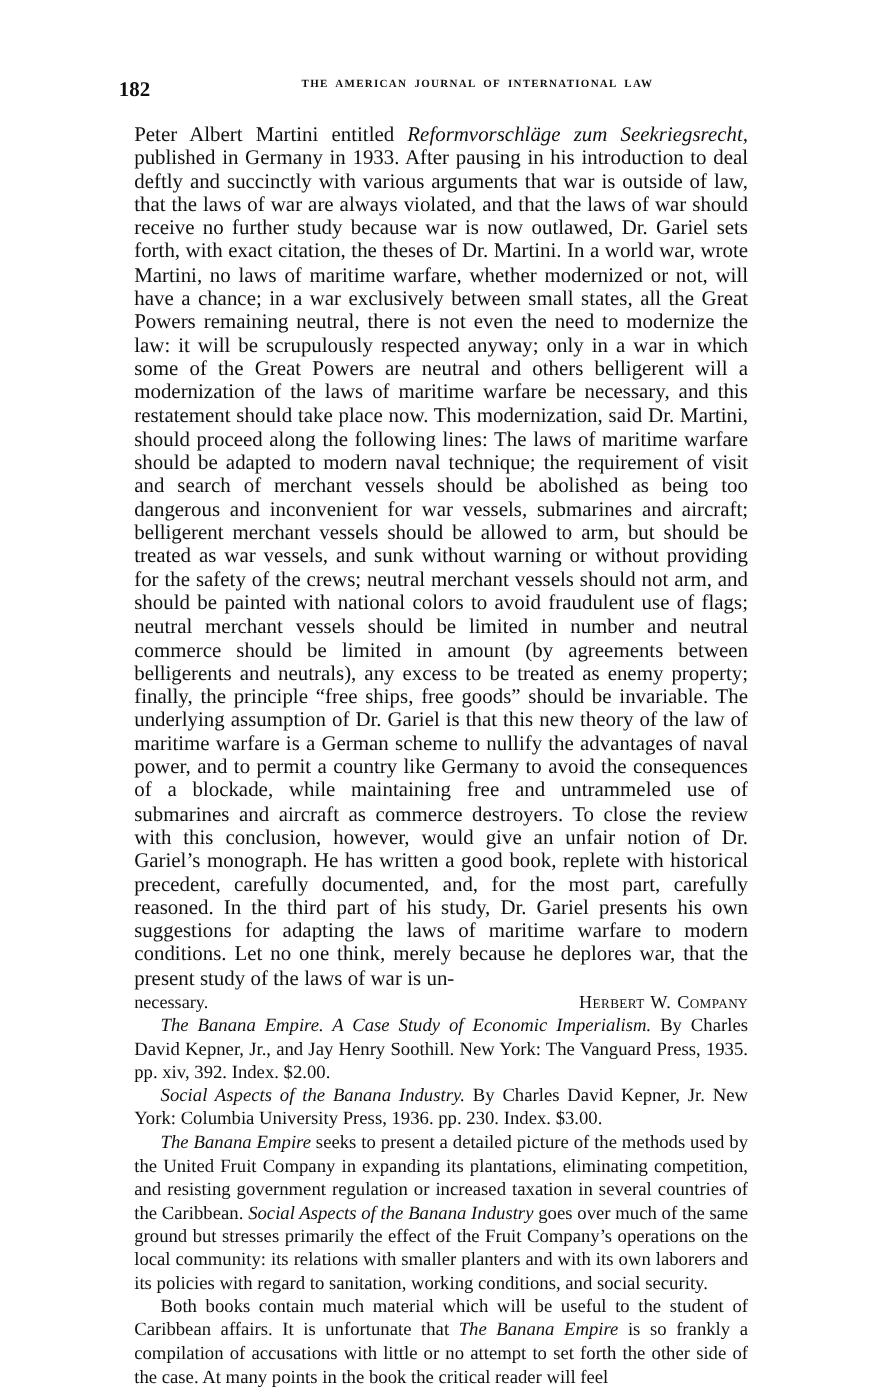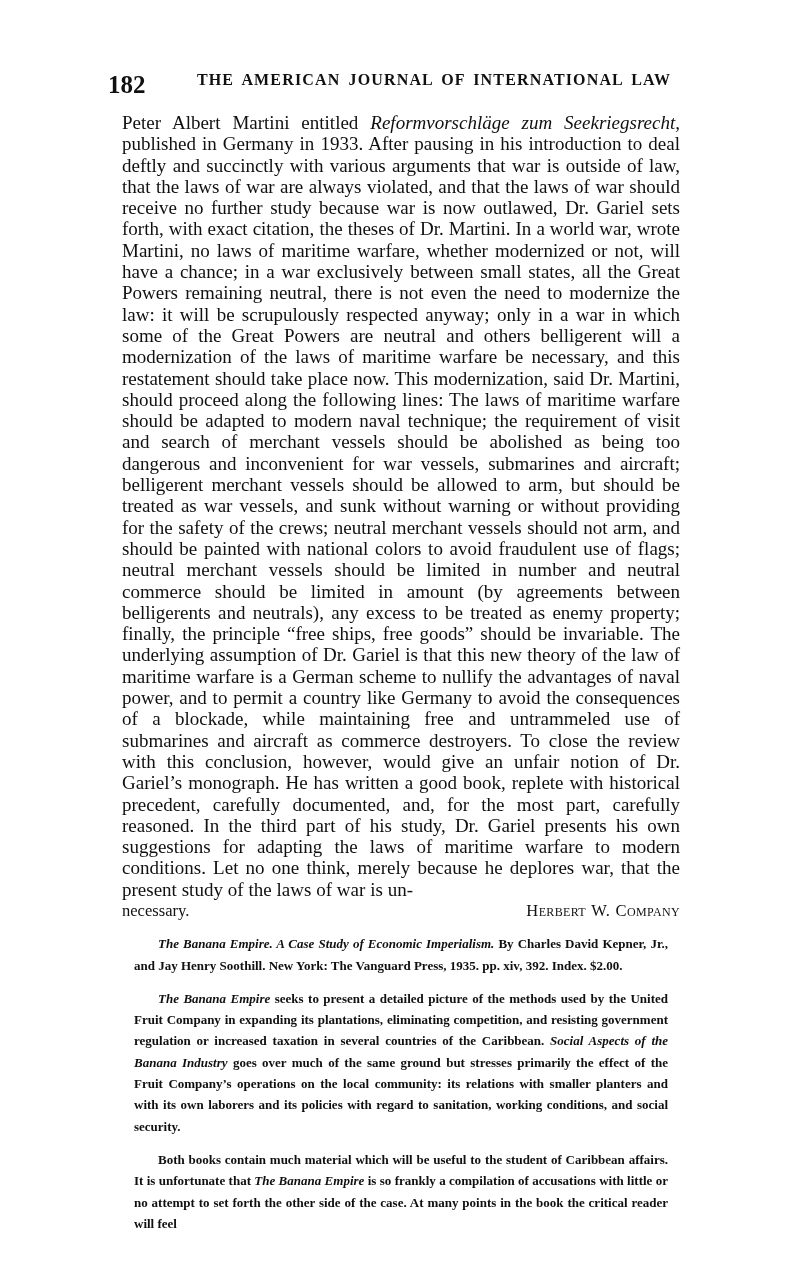--- a/index.html
+++ b/index.html
@@ -29,31 +29,31 @@
     top: 72px;
     left: 0;
     width: 800px;
     height: 26px;
     display: flex;
     align-items: baseline;
   }
   .folio {
     position: absolute;
     left: 108px;
-    font-size: 25px;
+    font-size: 19px;
     font-weight: bold;
     letter-spacing: 0px;
     line-height: 1;
   }
   .head-title {
     position: absolute;
     left: 168px;
     width: 532px;
     text-align: center;
-    font-size: 16px;
+    font-size: 10px;
     font-weight: bold;
     letter-spacing: 1.15px;
     line-height: 1;
     word-spacing: 3px;
   }
 
   
   .textblock {
     position: absolute;
     top: 112px;
@@ -66,27 +66,26 @@
     font-size: 19px;
     line-height: 21.3px;
     text-align: justify;
     text-align-last: left;
     text-indent: 0;
     -webkit-hyphens: none;
     hyphens: none;
     word-spacing: 0.1px;
   }
   p.entry {
-    margin: 12px;
-    font-size: 13px;
+    margin: 0;
+    font-size: 17px;
     line-height: 21.3px;
     text-align: justify;
     text-align-last: left;
     text-indent: 24px;
-    font-weight: bold;
   }
   .gap-before {
     margin-top: 14px;
   }
   .gap-small {
     margin-top: 2px;
   }
 
   i, .it {
     font-style: italic;
@@ -121,19 +120,20 @@
 
     <p class="body"><span>Peter Albert Martini entitled </span><i>Reformvorschläge zum Seekriegsrecht,</i><span> published in Germany in 1933.  After pausing in his introduction to deal deftly and succinctly with various arguments that war is outside of law, that the laws of war are always violated, and that the laws of war should receive no further study because war is now outlawed, Dr. Gariel sets forth, with exact citation, the theses of Dr. Martini.   In a world war, wrote Martini, no laws of maritime warfare, whether modernized or not, will have a chance; in a war exclusively between small states, all the Great Powers remaining neutral, there is not even the need to modernize the law: it will be scrupulously respected anyway; only in a war in which some of the Great Powers are neutral and others belligerent will a modernization of the laws of maritime warfare be necessary, and this restatement should take place now.  This modernization, said Dr. Martini, should proceed along the following lines: The laws of maritime warfare should be adapted to modern naval technique; the requirement of visit and search of merchant vessels should be abolished as being too dangerous and inconvenient for war vessels, submarines and aircraft; belligerent merchant vessels should be allowed to arm, but should be treated as war vessels, and sunk without warning or without providing for the safety of the crews; neutral merchant vessels should not arm, and should be painted with national colors to avoid fraudulent use of flags; neutral merchant vessels should be limited in number and neutral commerce should be limited in amount (by agreements between belligerents and neutrals), any excess to be treated as enemy property; finally, the principle “free ships, free goods” should be invariable.  The underlying assumption of Dr. Gariel is that this new theory of the law of maritime warfare is a German scheme to nullify the advantages of naval power, and to permit a country like Germany to avoid the consequences of a blockade, while maintaining free and untrammeled use of submarines and aircraft as commerce destroyers.  To close the review with this conclusion, however, would give an unfair notion of Dr. Gariel’s monograph.  He has written a good book, replete with historical precedent, carefully documented, and, for the most part, carefully reasoned.  In the third part of his study, Dr. Gariel presents his own suggestions for adapting the laws of maritime warfare to modern conditions.  Let no one think, merely because he deplores war, that the present study of the laws of war is un-</span></p>
 
     <div class="lastline">
       <span class="left">necessary.</span>
       <span class="right">Herbert W. Company</span>
     </div>
 
     <p class="entry gap-before"><i>The Banana Empire.  A Case Study of Economic Imperialism.</i><span>  By Charles David Kepner, Jr., and Jay Henry Soothill.  New York: The Vanguard Press, 1935.  pp. xiv, 392.  Index.  $2.00.</span></p>
 
+    <p class="entry"><i>Social Aspects of the Banana Industry.</i><span>  By Charles David Kepner, Jr.  New York: Columbia University Press, 1936.  pp. 230.  Index.  $3.00.</span></p>
 
     <p class="entry gap-small"><i>The Banana Empire</i><span> seeks to present a detailed picture of the methods used by the United Fruit Company in expanding its plantations, eliminating competition, and resisting government regulation or increased taxation in several countries of the Caribbean.  </span><i>Social Aspects of the Banana Industry</i><span> goes over much of the same ground but stresses primarily the effect of the Fruit Company’s operations on the local community: its relations with smaller planters and with its own laborers and its policies with regard to sanitation, working conditions, and social security.</span></p>
 
     <p class="entry"><span>Both books contain much material which will be useful to the student of Caribbean affairs.  It is unfortunate that </span><i>The Banana Empire</i><span> is so frankly a compilation of accusations with little or no attempt to set forth the other side of the case.  At many points in the book the critical reader will feel</span></p>
 
   </div>
 </div>
 
 </body></html>

